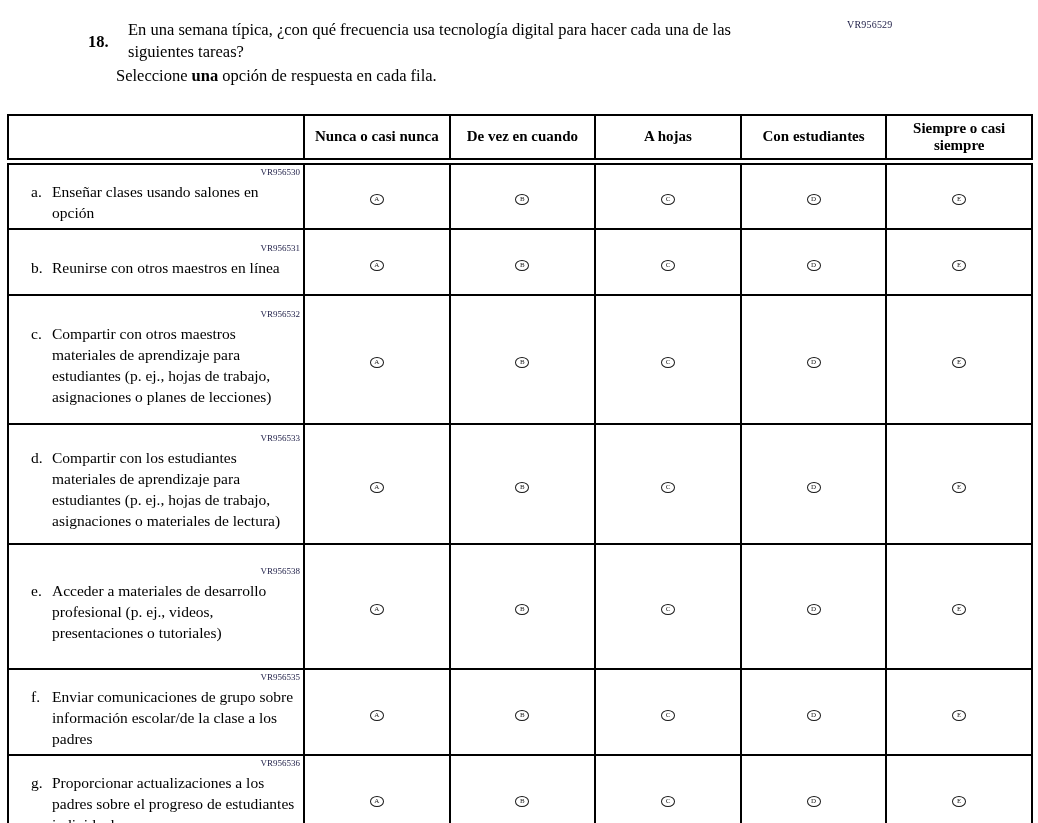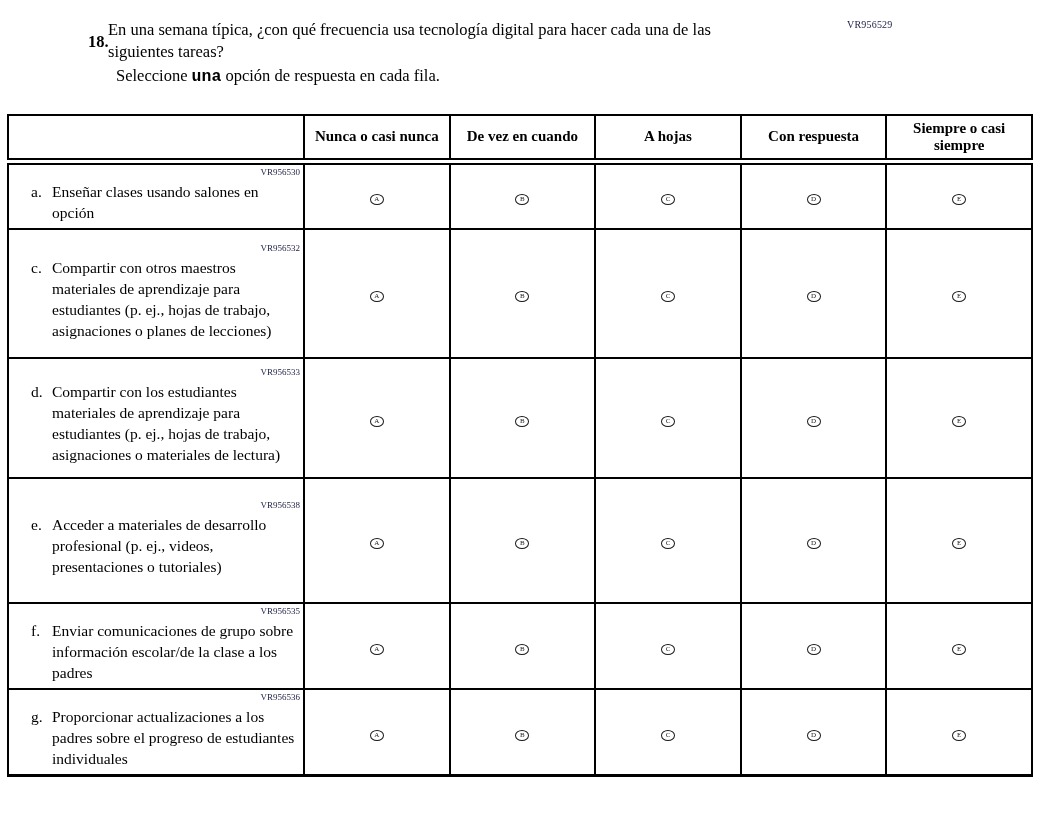--- a/index.html
+++ b/index.html
@@ -15,26 +15,26 @@
     position:absolute; top:19px; left:847px;
     font-size:10px; color:#23234b; letter-spacing:0.2px;
   }
 
   
   .question {
     position:absolute; top:19px; left:88px; width:740px;
     font-size:16.5px; line-height:22px;
   }
   .q-num { position:absolute; left:0; top:12px; font-weight:bold; }
-  .q-text { display:block; margin-left:20px; max-width:656px; }
+  .q-text { display:block; margin-left:40px; max-width:656px; }
   .instruction {
     position:absolute; top:66px; left:116px;
     font-size:16.5px;
   }
-  .instruction b { font-weight:bold;font-family:Liberation Mono, monospace; }
+  .instruction b { font-weight:bold; }
 
   
   table.resp {
     position:absolute; top:114px; left:7px;
     width:1024px; border-collapse:collapse; table-layout:fixed;
     background:#fff;
   }
   table.resp col.c-label { width:296px; }
   table.resp col.c-opt   { width:145.6px; }
 
@@ -99,41 +99,55 @@
       <col class="c-opt">
       <col class="c-opt">
       <col class="c-opt">
   </colgroup>
   <thead>
     <tr>
       <th></th>
       <th>Nunca o casi nunca</th>
       <th>De vez en cuando</th>
       <th>A hojas</th>
-      <th>Con respuesta</th>
+      <th>Con estudiantes</th>
       <th>Siempre o casi siempre</th>
     </tr>
   </thead>
   <tbody>
 
     <tr class="row-a">
       <td class="label-cell">
         <div class="cell-code">VR956530</div>
         <div class="row-label">
           <span class="row-letter">a.</span>
           <span>Enseñar clases usando salones en opción</span>
         </div>
       </td>
       <td class="opt-cell"><span class="bubble">A</span></td>
       <td class="opt-cell"><span class="bubble">B</span></td>
       <td class="opt-cell"><span class="bubble">C</span></td>
       <td class="opt-cell"><span class="bubble">D</span></td>
       <td class="opt-cell"><span class="bubble">E</span></td>
     </tr>
 
+    <tr class="row-b">
+      <td class="label-cell">
+        <div class="cell-code">VR956531</div>
+        <div class="row-label">
+          <span class="row-letter">b.</span>
+          <span>Reunirse con otros maestros en línea</span>
+        </div>
+      </td>
+      <td class="opt-cell"><span class="bubble">A</span></td>
+      <td class="opt-cell"><span class="bubble">B</span></td>
+      <td class="opt-cell"><span class="bubble">C</span></td>
+      <td class="opt-cell"><span class="bubble">D</span></td>
+      <td class="opt-cell"><span class="bubble">E</span></td>
+    </tr>
 
     <tr class="row-c">
       <td class="label-cell">
         <div class="cell-code">VR956532</div>
         <div class="row-label">
           <span class="row-letter">c.</span>
           <span>Compartir con otros maestros materiales de aprendizaje para estudiantes (p. ej., hojas de trabajo, asignaciones o planes de lecciones)</span>
         </div>
       </td>
       <td class="opt-cell"><span class="bubble">A</span></td>

